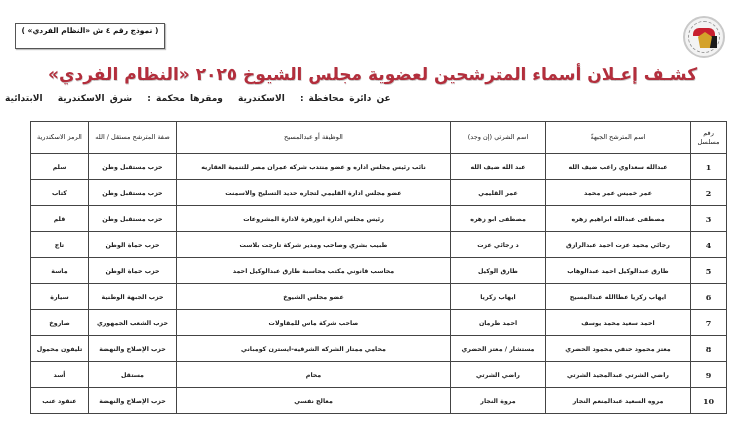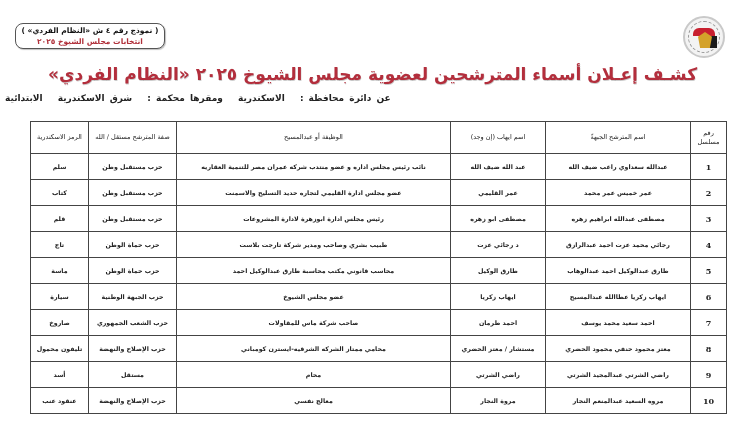--- a/index.html
+++ b/index.html
@@ -1,21 +1,21 @@
 <!DOCTYPE html>
 <html><head>
 <meta charset="utf-8">
 <style>
   * { box-sizing: border-box; margin: 0; padding: 0; }
   html, body { width: 750px; height: 434px; background: #ffffff; overflow: hidden; }
   body { position: relative; font-family: "DejaVu Sans", sans-serif; color: #1a1a1a; }
 
   .form-box {
     position: absolute; left: 15px; top: 23px; width: 150px; height: 26px;
-    border: 1.5px solid #555; border-radius: 8px; background: #fff;
+    border: 1.5px solid #555; border-radius: 0; background: #fff;
     direction: rtl; text-align: center; padding-top: 1px;
     box-shadow: 1px 1px 1px rgba(0,0,0,0.25);
   }
   .form-box .l1 { font-size: 7.5px; font-weight: bold; color: #111; line-height: 11px; }
   .form-box .l2 { font-size: 7.5px; font-weight: bold; color: #b0303a; line-height: 11px; }
 
   .emblem {
     position: absolute; left: 683px; top: 16px; width: 42px; height: 42px;
     border-radius: 50%; background: #f3f3f3; border: 2px solid #c9c9c9;
     overflow: hidden;
@@ -54,21 +54,20 @@
   .c-fame { width: 95px; }
   .c-job { width: 274px; }
   .c-type { width: 88px; }
   .c-sym { width: 58px; }
 </style>
 </head>
 <body>
 
 <div class="form-box">
   <div class="l1">( نموذج رقم ٤ ش «النظام الفردي» )</div>
-  <div class="l2">انتخابات مجلس الشيوخ ٢٠٢٥</div>
 </div>
 
 <div class="emblem">
   <div class="ring"></div>
   <div class="flag-r"></div>
   <div class="flag-b"></div>
   <div class="eagle"></div>
 </div>
 
 <div class="title">كشـف إعـلان أسماء المترشحين لعضوية مجلس الشيوخ ٢٠٢٥ «النظام الفردي»</div>
@@ -87,21 +86,21 @@
       <col class="c-name">
       <col class="c-fame">
       <col class="c-job">
       <col class="c-type">
       <col class="c-sym">
   </colgroup>
   <thead>
     <tr>
       <th>رقم مسلسل</th>
       <th>اسم المترشح الجبهةً</th>
-      <th>اسم ايهاب (إن وجد)</th>
+      <th>اسم الشرتي (إن وجد)</th>
       <th>الوظيفة أو عبدالمسيح</th>
       <th>صفة المترشح مستقل / الله</th>
       <th>الرمز الاسكندرية</th>
     </tr>
   </thead>
   <tbody>
     <tr>
       <td class="num">1</td>
       <td>عبدالله سعداوي راغب ضيف الله</td>
       <td>عبد الله ضيف الله</td>

